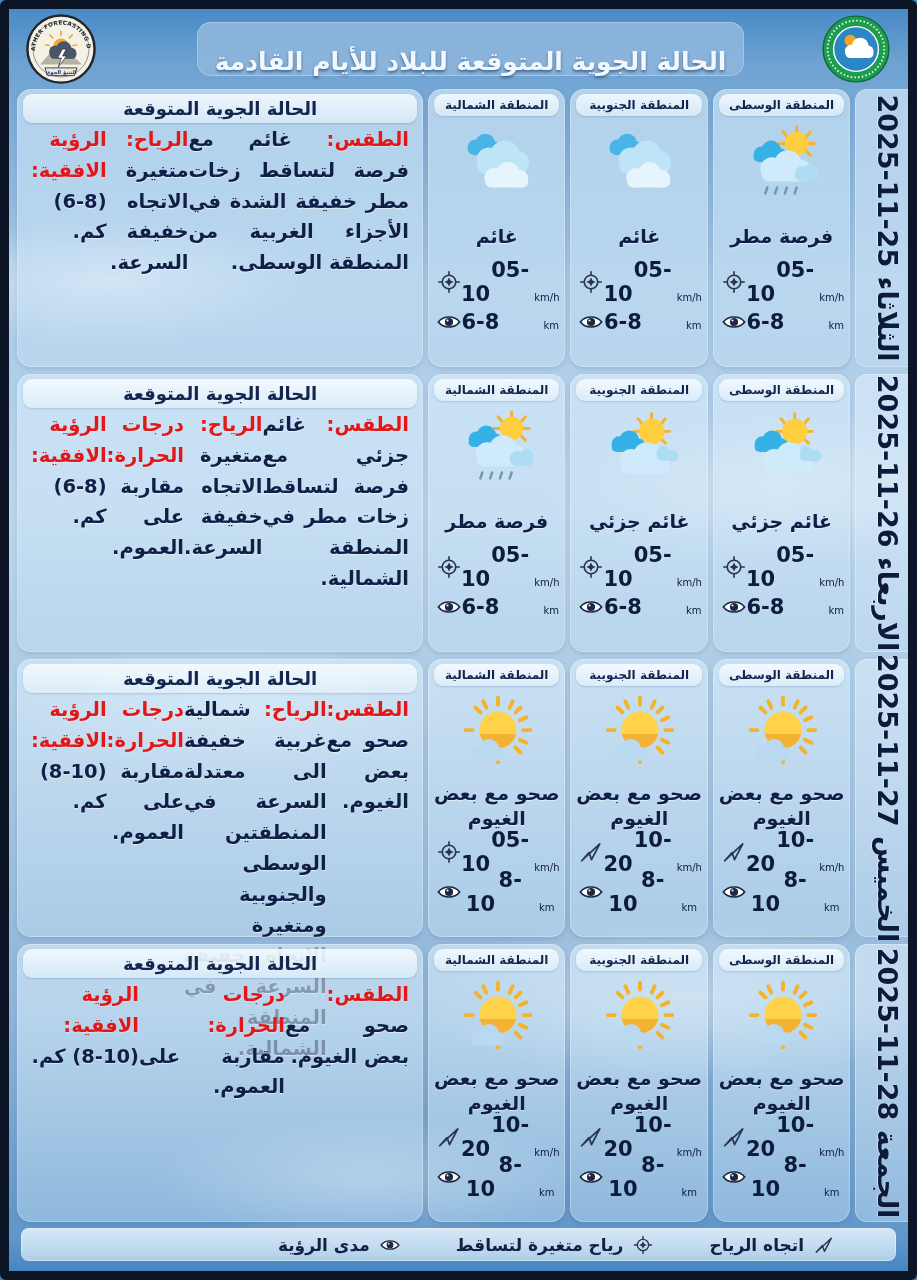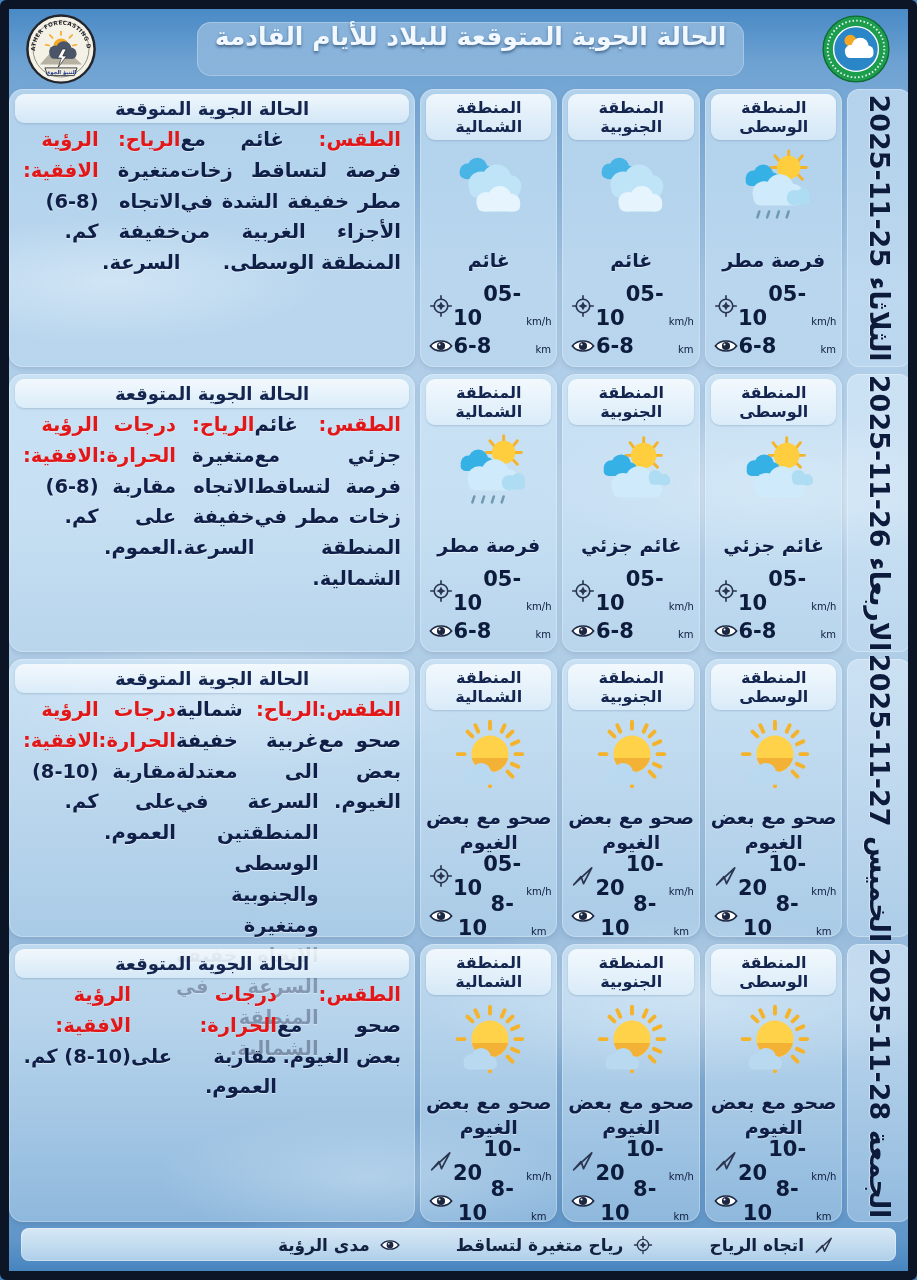--- a/index.html
+++ b/index.html
@@ -19,40 +19,40 @@
   }
   
   .header { height: 74px; display: flex; align-items: center; padding: 5px 12px 0; }
   .logo { width: 80px; height: 70px; flex: none; }
   .logo svg { width: 100%; height: 100%; }
   .title-pill {
     flex: 1; height: 54px; margin: 0 72px 0 96px;
     background: linear-gradient(180deg, rgba(255,255,255,0.32), rgba(255,255,255,0.16));
     border-radius: 14px;
     box-shadow: inset 0 0 0 1px rgba(255,255,255,0.25);
-    display: flex; align-items: flex-start; justify-content: center;
+    display: flex; align-items: flex-end; justify-content: center;
   }
   .title-pill h1 {
     font-size: 25px; font-weight: bold; color: #f2f8ff;
     text-shadow: 0 2px 3px rgba(10,40,80,0.55); direction: rtl;
   }
   
-  #rows { display: flex; flex-direction: column; gap: 7px; padding: 6px 0 0; }
+  #rows { display: flex; flex-direction: column; gap: 7px; padding: 6px 8px 0; }
   .row { display: flex; gap: 5px; height: 278px; }
   .card {
     background: linear-gradient(180deg, rgba(216,237,251,0.62), rgba(193,222,243,0.46));
     border-radius: 14px;
     box-shadow: inset 0 0 0 1px rgba(255,255,255,0.28), 0 2px 5px rgba(25,55,95,0.14);
     display: flex; flex-direction: column;
   }
   .card-head {
     margin: 5px 6px 0;
     background: linear-gradient(180deg, rgba(250,253,255,0.85), rgba(228,242,252,0.65));
     border-radius: 9px; padding: 4px 4px;
-    text-align: center; font-weight: bold; font-size: 16px; color: #14264f;
+    text-align: center; font-weight: bold; font-size: 12px; color: #14264f;
     box-shadow: 0 1px 2px rgba(40,70,110,0.2);
   }
   .forecast-card { width: 406px; flex: none; }
   .forecast-card .card-head { font-size: 18px; }
   .forecast-body {
     flex: 1; direction: rtl; padding: 2px 14px 8px;
     display: flex; flex-direction: row; justify-content: space-evenly;
   }
   .forecast-line {
     font-size: 19.5px; font-weight: bold; color: #0f1f48;

